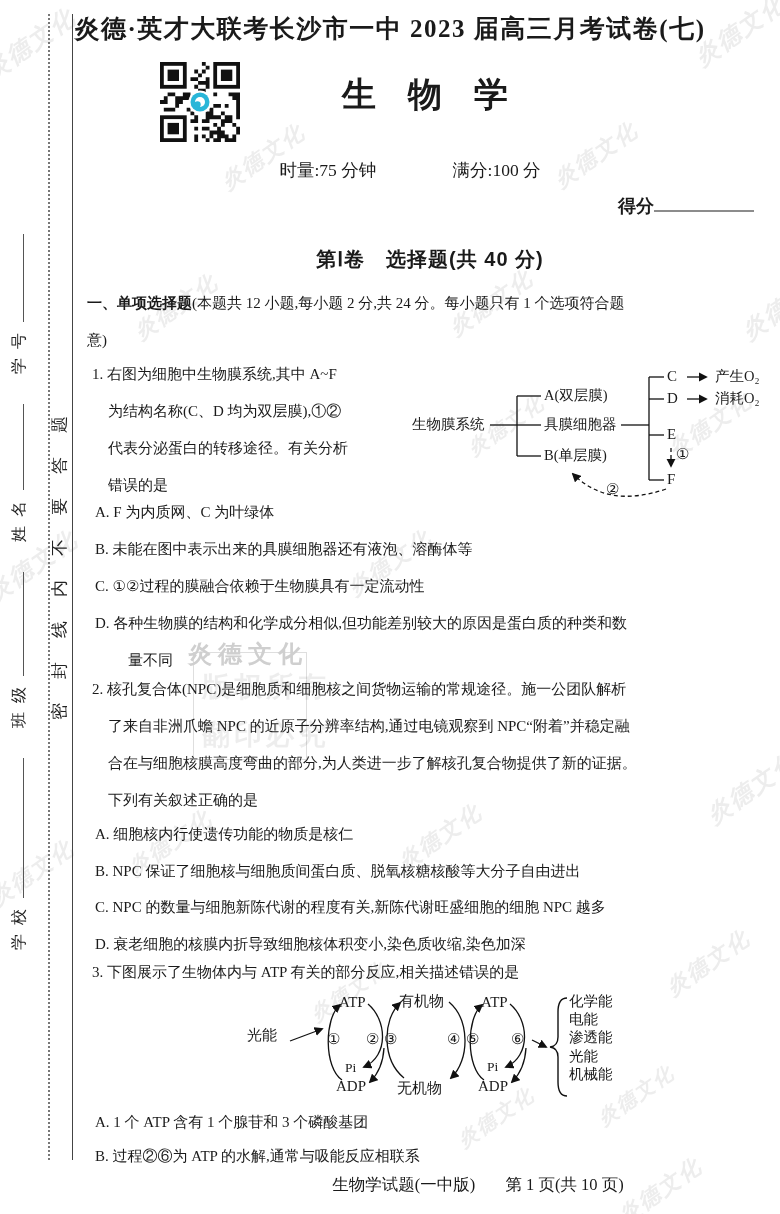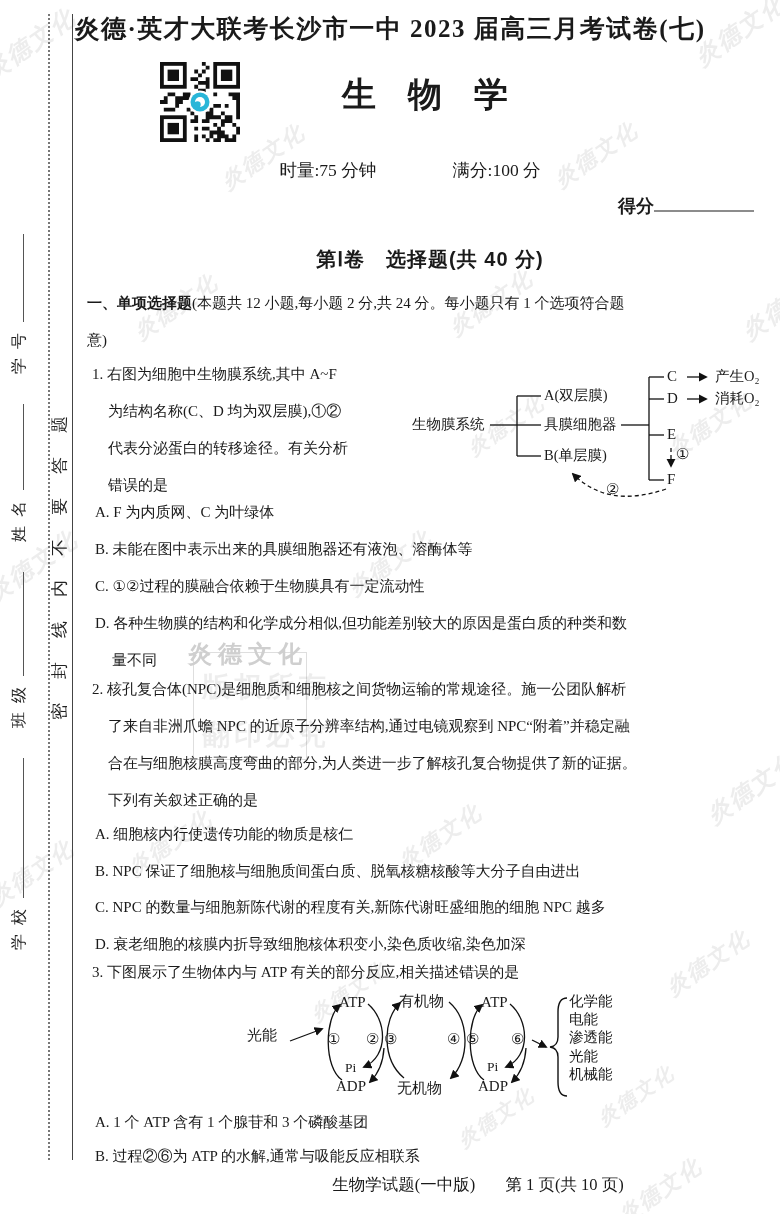--- a/index.html
+++ b/index.html
@@ -39,21 +39,21 @@
   .score-line{display:inline-block;width:100px;height:16px;border-bottom:2px solid #8c8c8c;}
   .section-title{position:absolute;left:50px;top:246px;width:760px;text-align:center;
       font-size:20px;font-weight:700;font-family:"Liberation Sans",sans-serif;letter-spacing:1px;}
   
   .q{position:absolute;left:92px;width:686px;}
   .ln{line-height:37px;white-space:nowrap;font-size:15px;}
   .lh36 .ln{line-height:36.6px;}
   .lh33 .ln{line-height:33.5px;}
   .indent{margin-left:16px;}
   .opt{margin-left:3px;}
-  .optwrap{margin-left:20px;}
+  .optwrap{margin-left:36px;}
   .bold-sans{font-weight:700;font-family:"Liberation Sans",sans-serif;}
   .footer{position:absolute;left:92px;top:1174px;width:680px;text-align:center;
       font-size:16.5px;padding-left:46px;white-space:nowrap;}
   .footer span{margin:0 13px;}
   
   .diag{position:absolute;}
   .dlabel{position:absolute;white-space:nowrap;font-size:14.5px;line-height:15px;}
   .dletter{position:absolute;white-space:nowrap;font-size:15px;line-height:15px;}
   .dnum{position:absolute;font-size:15px;line-height:15px;}
   .dsmall{position:absolute;font-size:13.5px;line-height:14px;}

